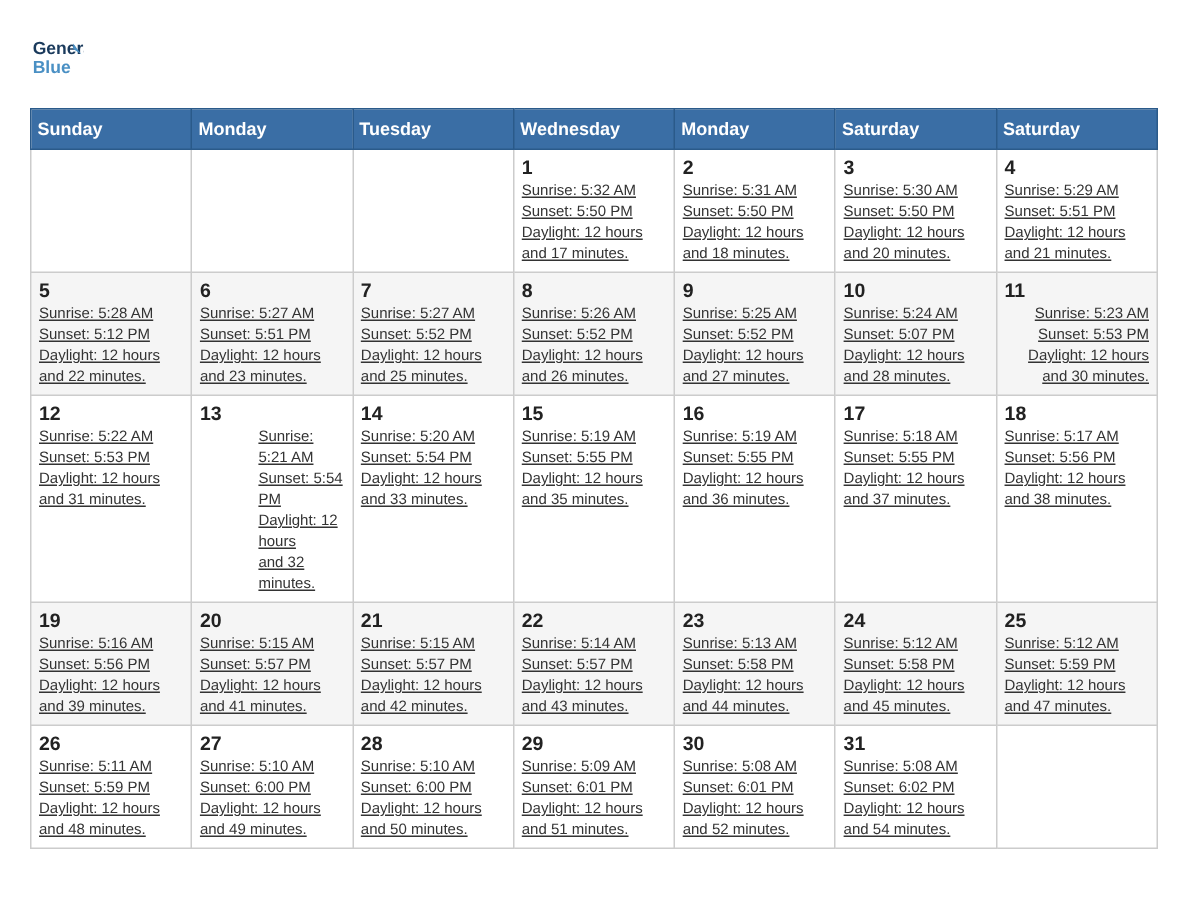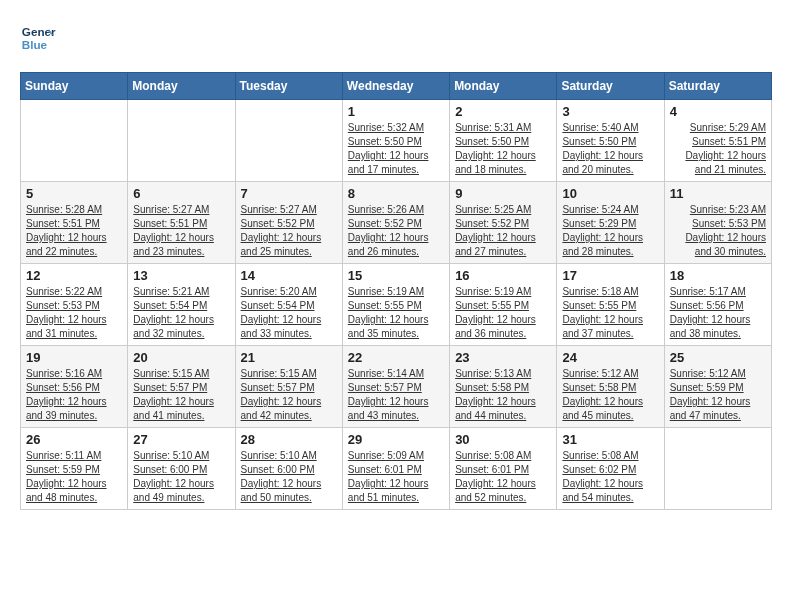--- a/index.html
+++ b/index.html
@@ -126,38 +126,38 @@
         </td>
         <td>
           <div class="day-num">2</div>
           <div class="day-info" style="white-space: pre-line;">Sunrise: 5:31 AM
 Sunset: 5:50 PM
 Daylight: 12 hours
 and 18 minutes.</div>
         </td>
         <td>
           <div class="day-num">3</div>
-          <div class="day-info" style="white-space: pre-line;">Sunrise: 5:40 AM
+          <div class="day-info" style="white-space: pre-line;">Sunrise: 5:30 AM
 Sunset: 5:50 PM
 Daylight: 12 hours
 and 20 minutes.</div>
         </td>
         <td>
           <div class="day-num">4</div>
-          <div class="day-info" style="white-space: pre-line; text-align: right;">Sunrise: 5:29 AM
+          <div class="day-info" style="white-space: pre-line;">Sunrise: 5:29 AM
 Sunset: 5:51 PM
 Daylight: 12 hours
 and 21 minutes.</div>
         </td>
       </tr>
       <tr>
         <td>
           <div class="day-num">5</div>
           <div class="day-info" style="white-space: pre-line;">Sunrise: 5:28 AM
-Sunset: 5:51 PM
+Sunset: 5:12 PM
 Daylight: 12 hours
 and 22 minutes.</div>
         </td>
         <td>
           <div class="day-num">6</div>
           <div class="day-info" style="white-space: pre-line;">Sunrise: 5:27 AM
 Sunset: 5:51 PM
 Daylight: 12 hours
 and 23 minutes.</div>
         </td>
@@ -178,21 +178,21 @@
         <td>
           <div class="day-num">9</div>
           <div class="day-info" style="white-space: pre-line;">Sunrise: 5:25 AM
 Sunset: 5:52 PM
 Daylight: 12 hours
 and 27 minutes.</div>
         </td>
         <td>
           <div class="day-num">10</div>
           <div class="day-info" style="white-space: pre-line;">Sunrise: 5:24 AM
-Sunset: 5:29 PM
+Sunset: 5:07 PM
 Daylight: 12 hours
 and 28 minutes.</div>
         </td>
         <td>
           <div class="day-num">11</div>
           <div class="day-info" style="white-space: pre-line; text-align: right;">Sunrise: 5:23 AM
 Sunset: 5:53 PM
 Daylight: 12 hours
 and 30 minutes.</div>
         </td>
@@ -200,21 +200,21 @@
       <tr>
         <td>
           <div class="day-num">12</div>
           <div class="day-info" style="white-space: pre-line;">Sunrise: 5:22 AM
 Sunset: 5:53 PM
 Daylight: 12 hours
 and 31 minutes.</div>
         </td>
         <td>
           <div class="day-num">13</div>
-          <div class="day-info" style="white-space: pre-line;">Sunrise: 5:21 AM
+          <div class="day-info" style="white-space: pre-line; margin-left: 39px;">Sunrise: 5:21 AM
 Sunset: 5:54 PM
 Daylight: 12 hours
 and 32 minutes.</div>
         </td>
         <td>
           <div class="day-num">14</div>
           <div class="day-info" style="white-space: pre-line;">Sunrise: 5:20 AM
 Sunset: 5:54 PM
 Daylight: 12 hours
 and 33 minutes.</div>

